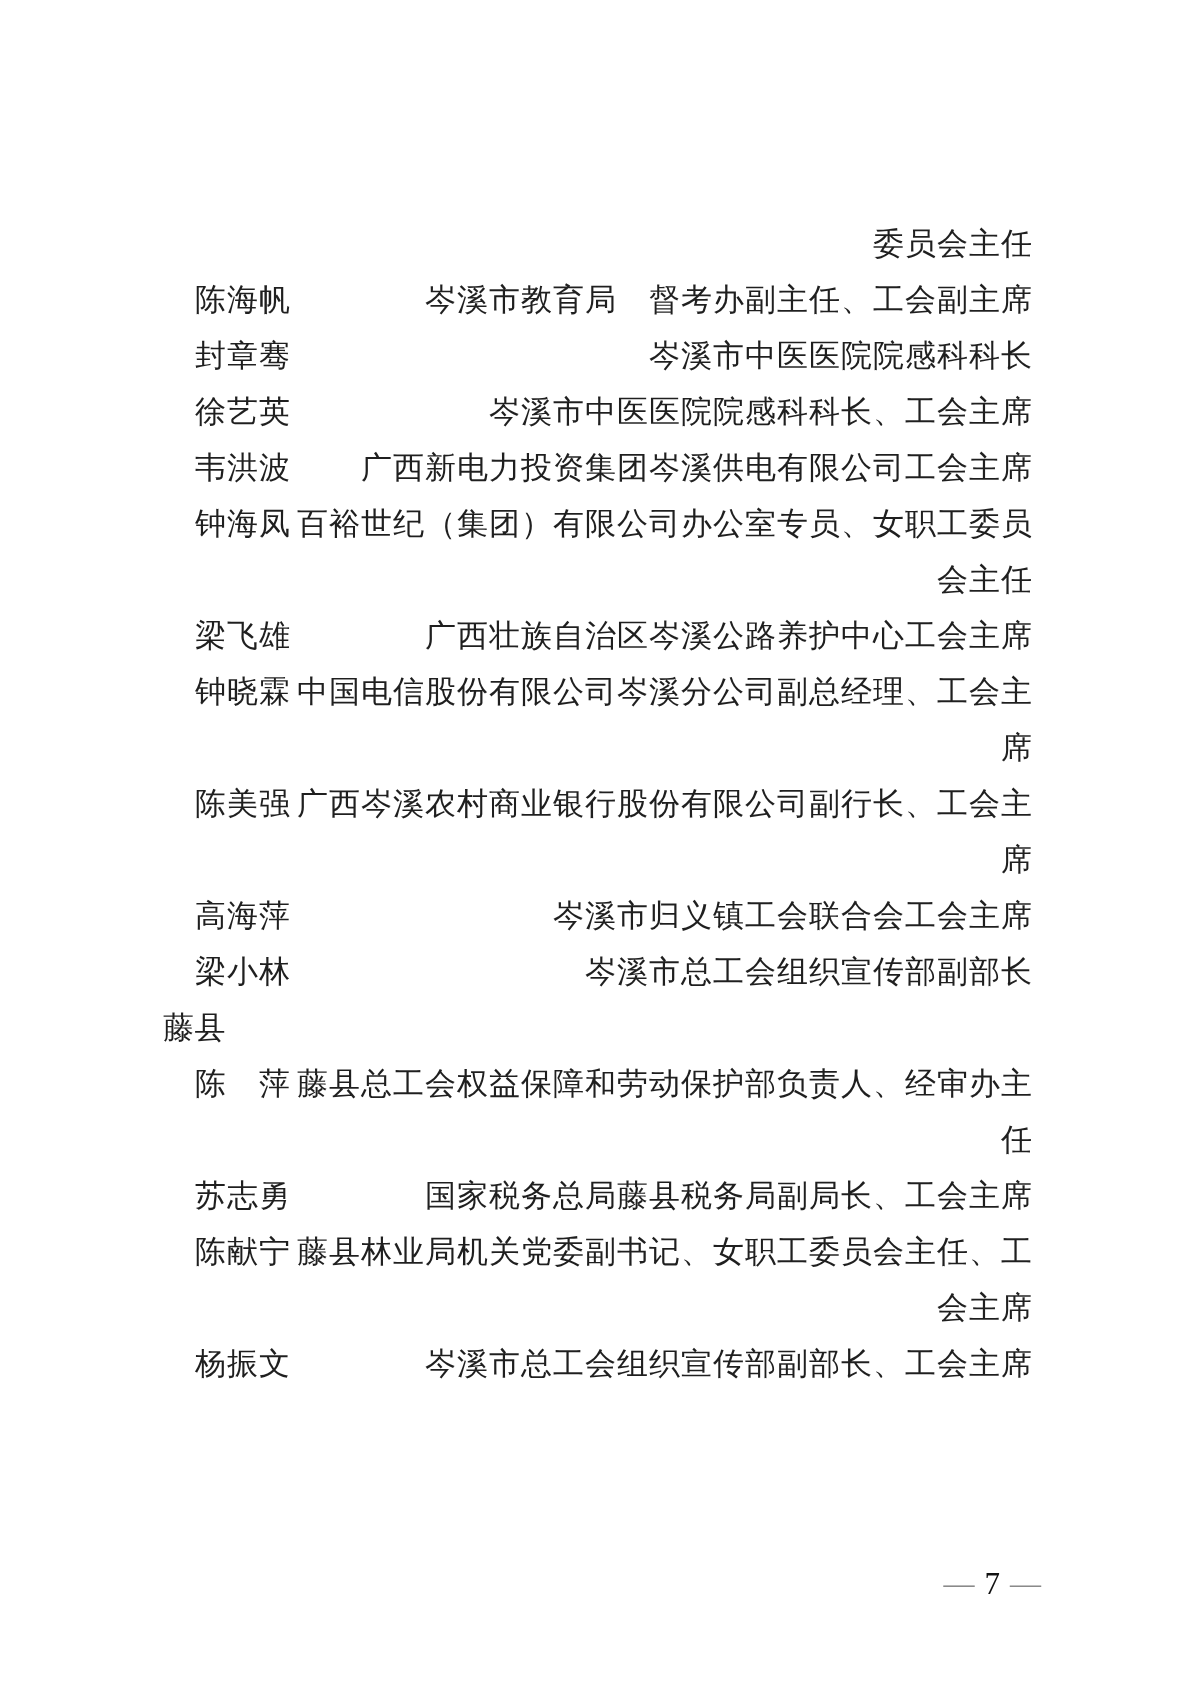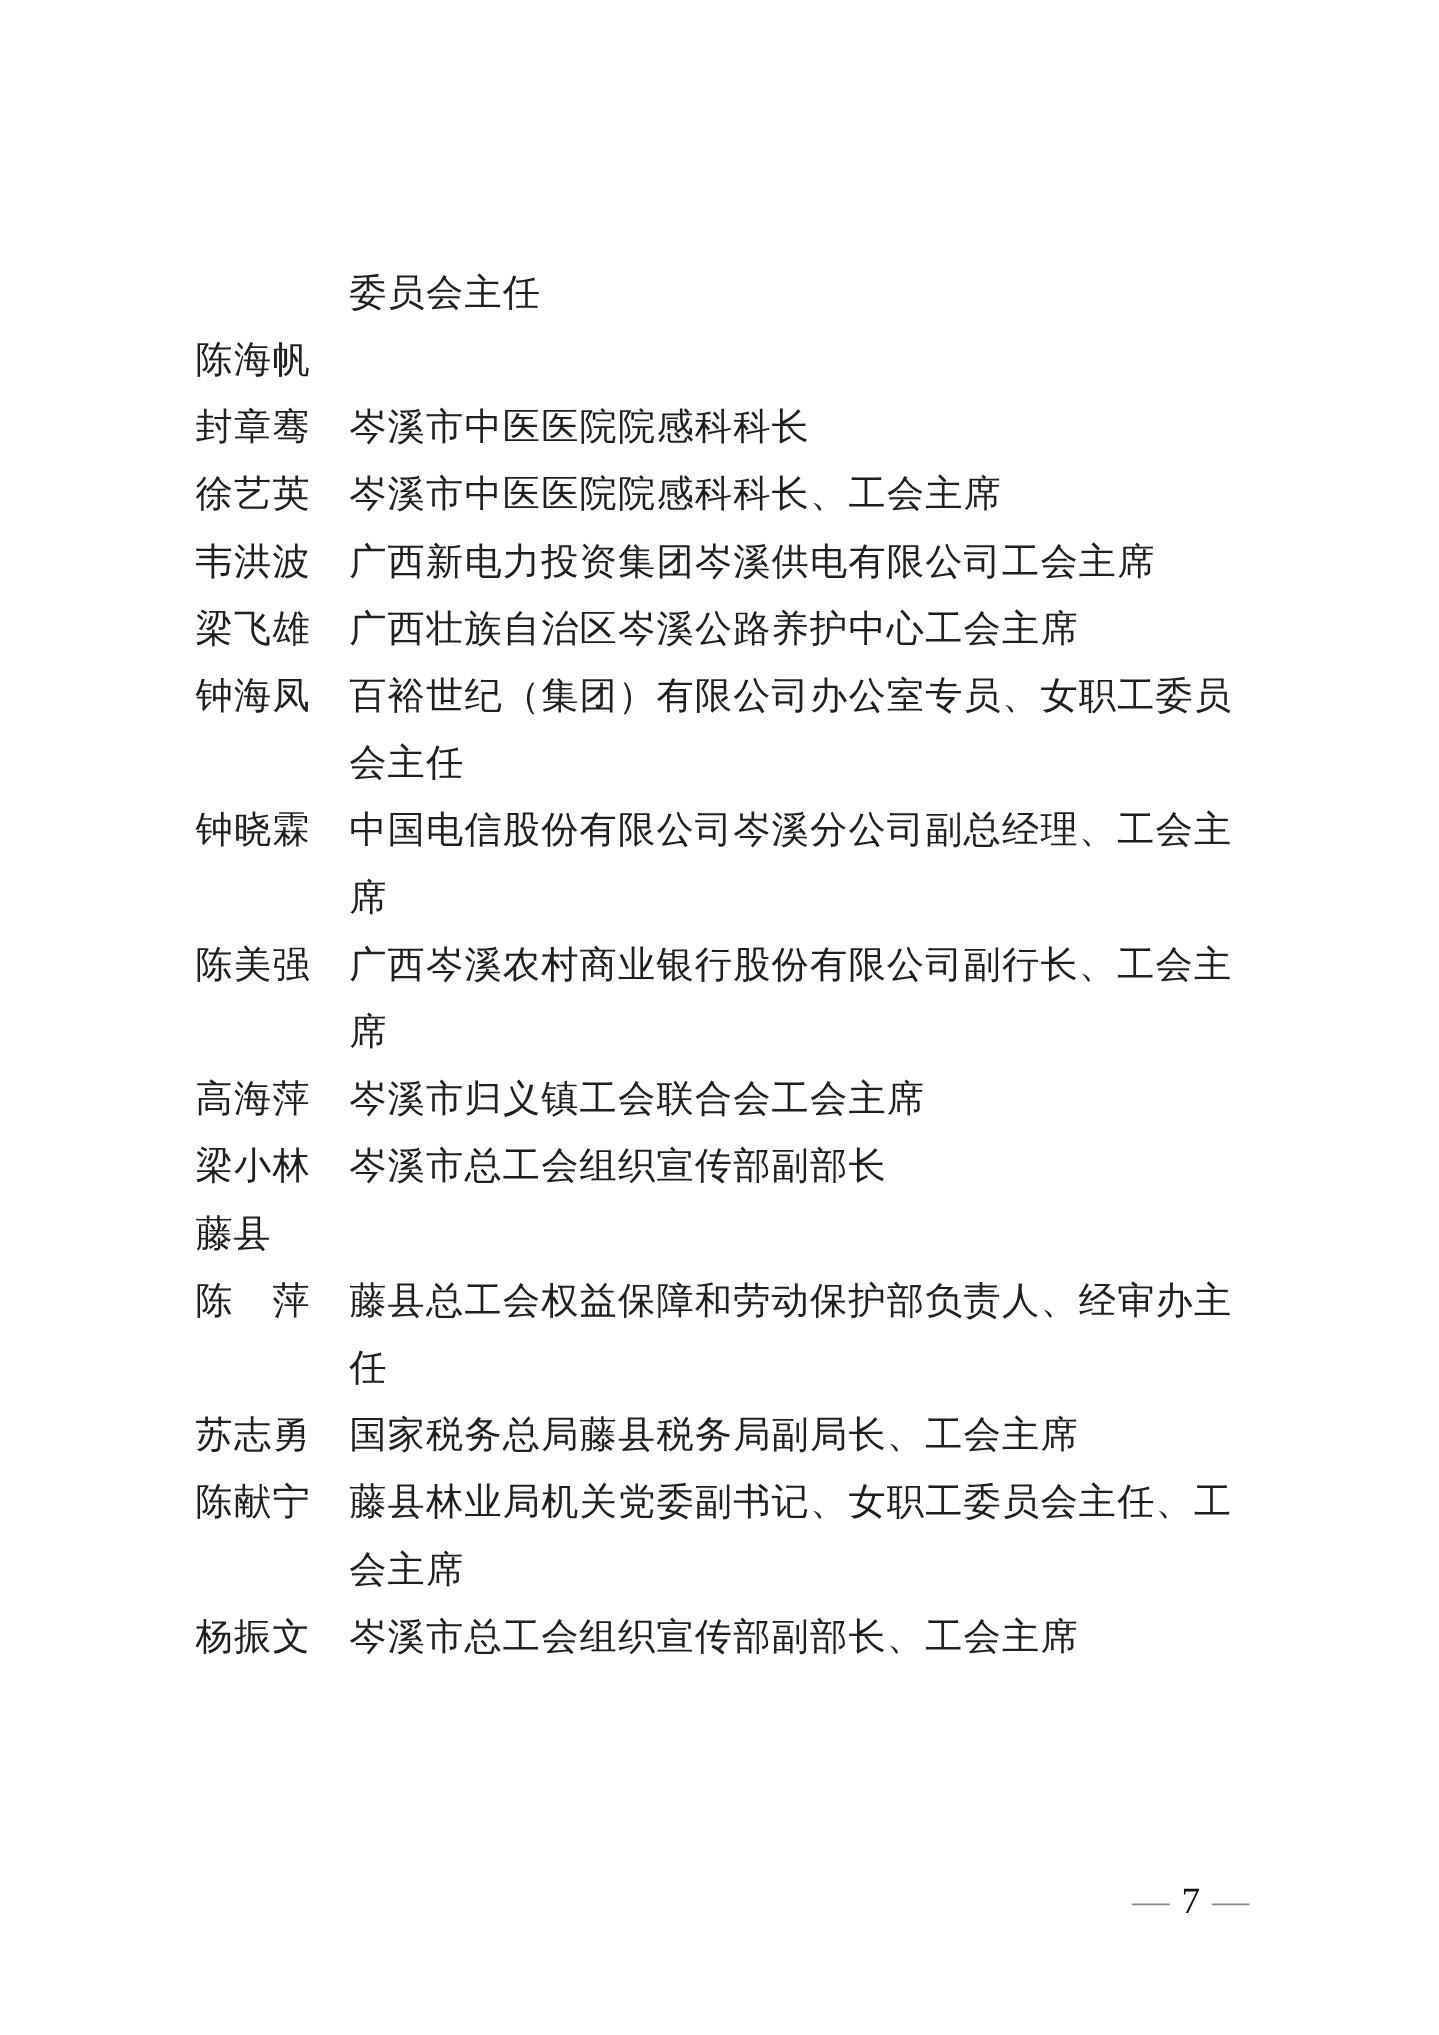--- a/index.html
+++ b/index.html
@@ -22,20 +22,21 @@
     left: 163px;
     top: 216px;
     width: 872px;
     font-size: 31px;
     line-height: 56px;
     letter-spacing: 1px;
   }
   .row {
     display: flex;
     align-items: flex-start;
+    text-align: right;
   }
   .name-col {
     width: 128px;
     flex: 0 0 128px;
     white-space: nowrap;
   }
   .desc-col {
     width: 742px;
     flex: 0 0 742px;
   }
@@ -68,45 +69,46 @@
 <div class="page">
 
   <div class="content">
     <div class="row">
       <div class="name-col"></div>
       <div class="desc-col">委员会主任</div>
     </div>
     <div id="sections">
   <div class="row">
     <div class="name-col">陈海帆</div>
+    <div class="desc-col">岑溪市教育局　督考办副主任、工会副主席</div>
   </div>
 
   <div class="row">
     <div class="name-col">封章骞</div>
     <div class="desc-col">岑溪市中医医院院感科科长</div>
   </div>
 
   <div class="row">
     <div class="name-col">徐艺英</div>
     <div class="desc-col">岑溪市中医医院院感科科长、工会主席</div>
   </div>
 
   <div class="row">
     <div class="name-col">韦洪波</div>
     <div class="desc-col">广西新电力投资集团岑溪供电有限公司工会主席</div>
   </div>
 
   <div class="row">
-    <div class="name-col">梁飞雄</div>
-    <div class="desc-col">广西壮族自治区岑溪公路养护中心工会主席</div>
+    <div class="name-col">钟海凤</div>
+    <div class="desc-col">百裕世纪（集团）有限公司办公室专员、女职工委员会主任</div>
   </div>
 
   <div class="row">
-    <div class="name-col">钟海凤</div>
-    <div class="desc-col">百裕世纪（集团）有限公司办公室专员、女职工委员会主任</div>
+    <div class="name-col">梁飞雄</div>
+    <div class="desc-col">广西壮族自治区岑溪公路养护中心工会主席</div>
   </div>
 
   <div class="row">
     <div class="name-col">钟晓霖</div>
     <div class="desc-col">中国电信股份有限公司岑溪分公司副总经理、工会主席</div>
   </div>
 
   <div class="row">
     <div class="name-col">陈美强</div>
     <div class="desc-col">广西岑溪农村商业银行股份有限公司副行长、工会主席</div>

